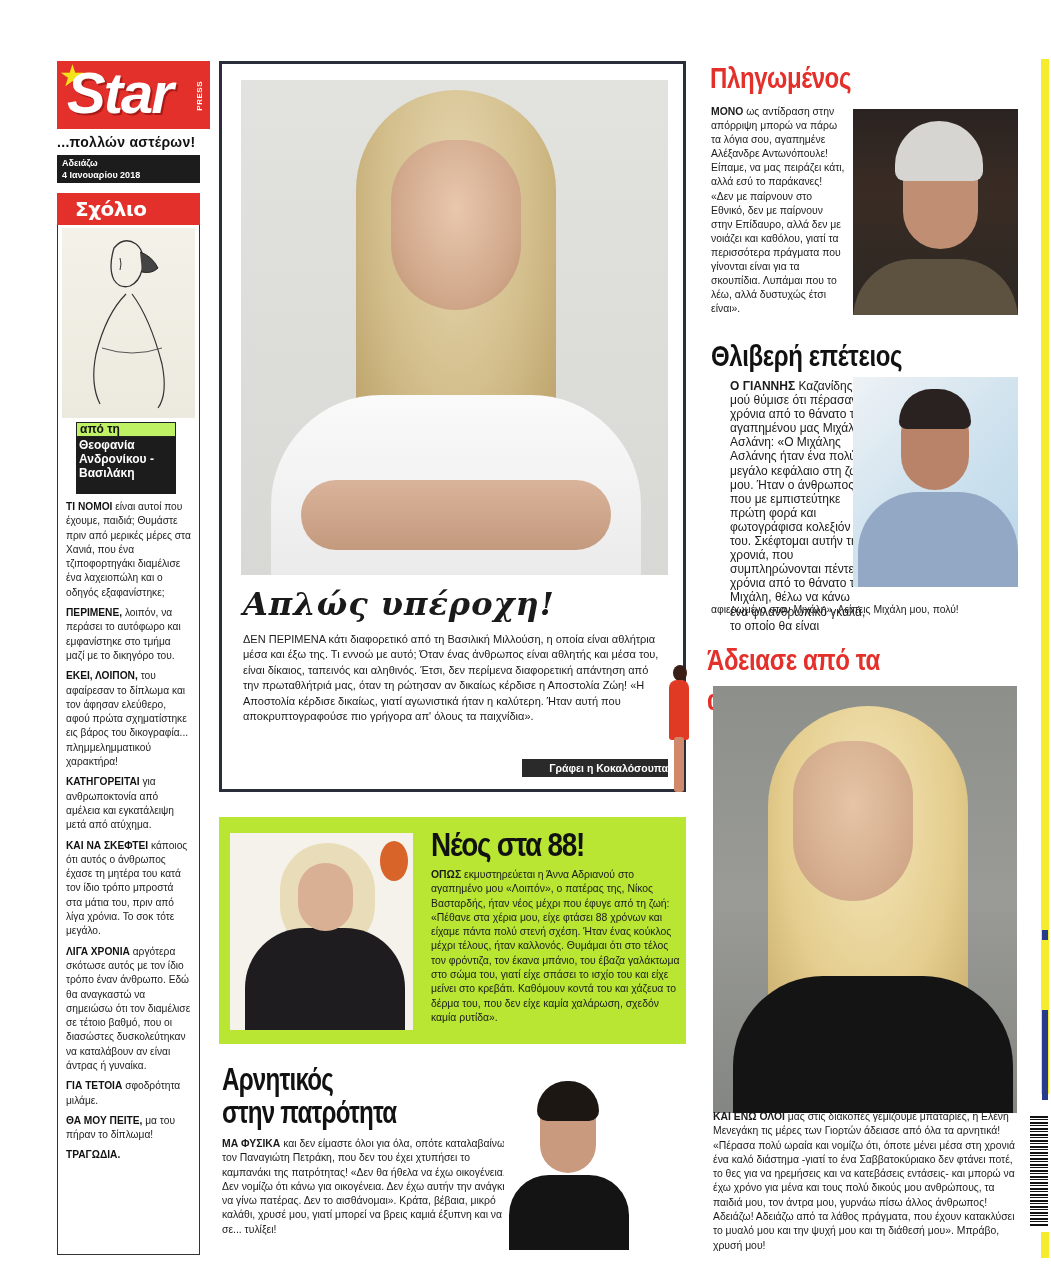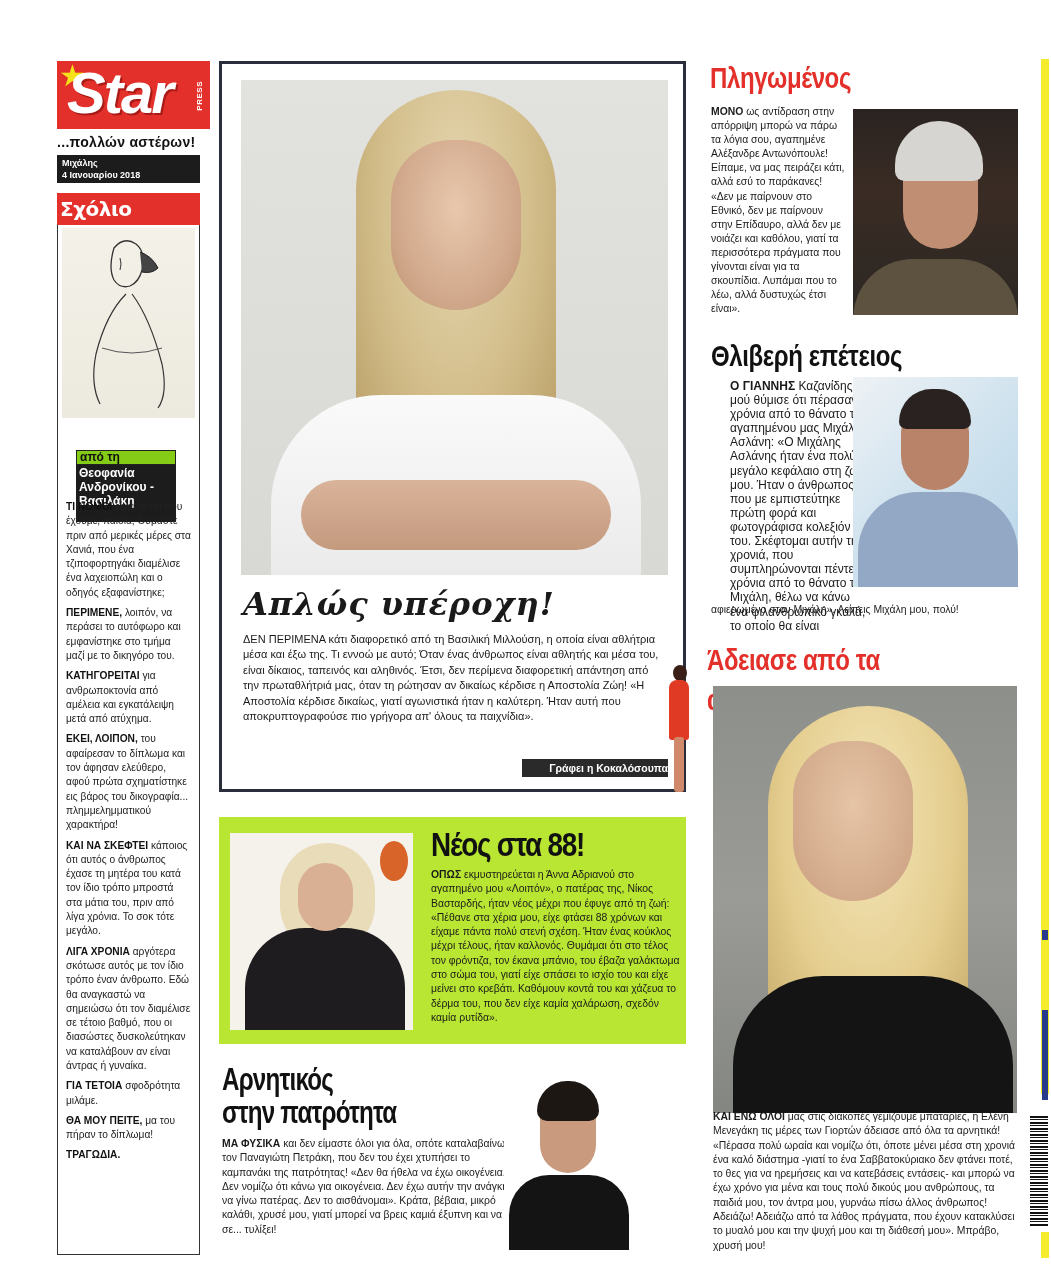--- a/index.html
+++ b/index.html
@@ -10,26 +10,26 @@
 
   
   .logo { left: 57px; top: 61px; width: 153px; height: 68px; background: #e4302a; overflow: hidden; }
   .logo .word { position: absolute; left: 10px; top: 2px; font-family: "Liberation Sans", sans-serif; font-weight: bold; font-style: italic; font-size: 58px; color: #ffffff; letter-spacing: -2px; text-shadow: 2px 2px 0 #a81b17; line-height: 60px; }
   .logo .star { position: absolute; left: 2px; top: 0px; font-size: 30px; color: #f5e21a; line-height: 30px; }
   .logo .press { position: absolute; right: 6px; top: 20px; font-size: 8px; font-weight: bold; color: #ffffff; writing-mode: vertical-rl; transform: rotate(180deg); letter-spacing: 0.5px; }
 
   .tagline { left: 57px; top: 134px; font-size: 14px; font-weight: bold; color: #111; letter-spacing: 0.3px; }
   .datebox { left: 57px; top: 155px; width: 143px; height: 28px; background: #1c1c1c; color: #fff; font-size: 9px; font-weight: bold; padding: 2px 5px; line-height: 12px; }
 
-  .comment-head { left: 57px; top: 193px; width: 143px; height: 32px; background: #e4302a; color: #fff; font-family: "DejaVu Sans", sans-serif; font-weight: bold; font-size: 20px; line-height: 32px; padding-left: 3px; transform-origin: left; letter-spacing: -0.5px; }
+  .comment-head { left: 57px; top: 193px; width: 143px; height: 32px; background: #e4302a; color: #fff; font-family: "DejaVu Sans", sans-serif; font-weight: bold; font-size: 20px; line-height: 32px; padding-left: 18px; transform-origin: left; letter-spacing: -0.5px; }
 
   .comment-box { left: 57px; top: 225px; width: 143px; height: 1030px; border-left: 1px solid #333; border-right: 1px solid #333; border-bottom: 1px solid #333; }
   .sketch { left: 62px; top: 228px; width: 133px; height: 190px; background: linear-gradient(180deg,#f4f1e8,#ece9df); }
   .author-box { left: 76px; top: 422px; width: 100px; height: 60px; }
-  .author-box .lbl { background: #84cc16; border: 1px solid #222; font-size: 12px; font-weight: bold; color: #111; padding: 0 3px; line-height: 13px; margin-top: 28px; }
+  .author-box .lbl { background: #bef264; border: 1px solid #222; font-size: 12px; font-weight: bold; color: #111; padding: 0 3px; line-height: 13px; }
   .author-box .name { background: #1c1c1c; color: #fff; font-size: 12px; font-weight: bold; padding: 1px 3px 14px; line-height: 14px; }
 
   .col-text { left: 66px; width: 126px; font-size: 10.2px; line-height: 14.3px; color: #222; }
   .col-text p { margin-bottom: 6px; }
   .col-text b { color: #111; }
 
   
   .feature-frame { left: 219px; top: 61px; width: 467px; height: 731px; border: 3px solid #2a2d3a; background: #fff; }
   .feature-photo { left: 241px; top: 80px; width: 427px; height: 495px; background: linear-gradient(180deg,#e2e2de 0%,#d8d8d4 100%); overflow: hidden; }
   .hair { position:absolute; left: 115px; top: 10px; width: 200px; height: 380px; border-radius: 100px 100px 60px 60px; background: radial-gradient(ellipse at 50% 30%, #e6d7b0 0%, #d2bd8a 55%, #b89d65 100%); }
@@ -97,21 +97,21 @@
 </head>
 <body>
 
 <div class="abs logo">
   <span class="star">★</span>
   <span class="word">Star</span>
   <span class="press">PRESS</span>
 </div>
 <div class="abs tagline">...πολλών αστέρων!</div>
 <div class="abs datebox">
-  <div>Μιχάλης</div>
+  <div>Αδειάζω</div>
   <div>4 Ιανουαρίου 2018</div>
 </div>
 
 <div class="abs comment-head">Σχόλιο</div>
 <div class="abs comment-box"></div>
 <div class="abs sketch">
   <svg width="133" height="190" viewBox="0 0 133 190">
     <path d="M52 20 q10 -12 22 -4 q10 8 6 26 q-3 12 -12 16 q-10 3 -16 -6 q-6 -12 0 -32z" fill="none" stroke="#333" stroke-width="1.3"></path>
     <path d="M58 30 q2 6 0 12" fill="none" stroke="#333" stroke-width="1"></path>
     <path d="M64 66 q-20 20 -30 60 q-6 30 4 50" fill="none" stroke="#333" stroke-width="1.2"></path>
@@ -121,22 +121,22 @@
   </svg>
 </div>
 <div class="abs author-box">
   <div class="lbl">από τη</div>
   <div class="name">Θεοφανία Ανδρονίκου - Βασιλάκη</div>
 </div>
 
 <div class="abs col-text" style="top:500px;">
   <p><b>ΤΙ ΝΟΜΟΙ</b><span> είναι αυτοί που έχουμε, παιδιά; Θυμάστε πριν από μερικές μέρες στα Χανιά, που ένα τζιποφορτηγάκι διαμέλισε ένα λαχειοπώλη και ο οδηγός εξαφανίστηκε;</span></p>
   <p><b>ΠΕΡΙΜΕΝΕ,</b><span> λοιπόν, να περάσει το αυτόφωρο και εμφανίστηκε στο τμήμα μαζί με το δικηγόρο του.</span></p>
+  <p><b>ΕΚΕΙ, ΛΟΙΠΟΝ,</b><span> του αφαίρεσαν το δίπλωμα και τον άφησαν ελεύθερο, αφού πρώτα σχηματίστηκε εις βάρος του δικογραφία... πλημμελημματικού χαρακτήρα!</span></p>
   <p><b>ΚΑΤΗΓΟΡΕΙΤΑΙ</b><span> για ανθρωποκτονία από αμέλεια και εγκατάλειψη μετά από ατύχημα.</span></p>
-  <p><b>ΕΚΕΙ, ΛΟΙΠΟΝ,</b><span> του αφαίρεσαν το δίπλωμα και τον άφησαν ελεύθερο, αφού πρώτα σχηματίστηκε εις βάρος του δικογραφία... πλημμελημματικού χαρακτήρα!</span></p>
   <p><b>ΚΑΙ ΝΑ ΣΚΕΦΤΕΙ</b><span> κάποιος ότι αυτός ο άνθρωπος έχασε τη μητέρα του κατά τον ίδιο τρόπο μπροστά στα μάτια του, πριν από λίγα χρόνια. Το σοκ τότε μεγάλο.</span></p>
   <p><b>ΛΙΓΑ ΧΡΟΝΙΑ</b><span> αργότερα σκότωσε αυτός με τον ίδιο τρόπο έναν άνθρωπο. Εδώ θα αναγκαστώ να σημειώσω ότι τον διαμέλισε σε τέτοιο βαθμό, που οι διασώστες δυσκολεύτηκαν να καταλάβουν αν είναι άντρας ή γυναίκα.</span></p>
   <p><b>ΓΙΑ ΤΕΤΟΙΑ</b><span> σφοδρότητα μιλάμε.</span></p>
   <p><b>ΘΑ ΜΟΥ ΠΕΙΤΕ,</b><span> μα του πήραν το δίπλωμα!</span></p>
   <p><b>ΤΡΑΓΩΔΙΑ.</b><span></span></p>
 </div>
 
 <div class="abs feature-frame"></div>
 <div class="abs feature-photo">
   <div class="hair"></div>

